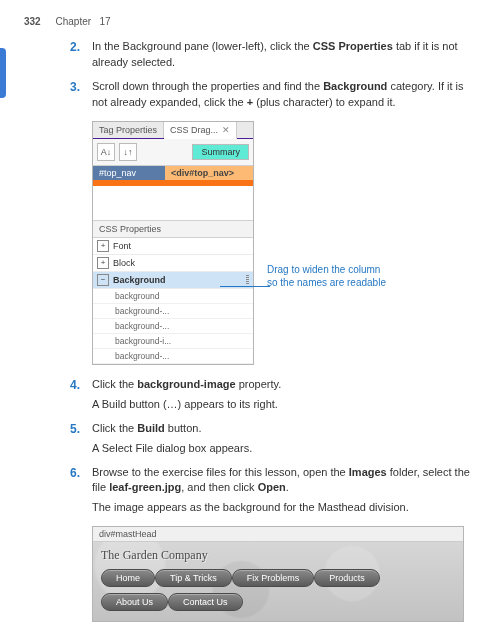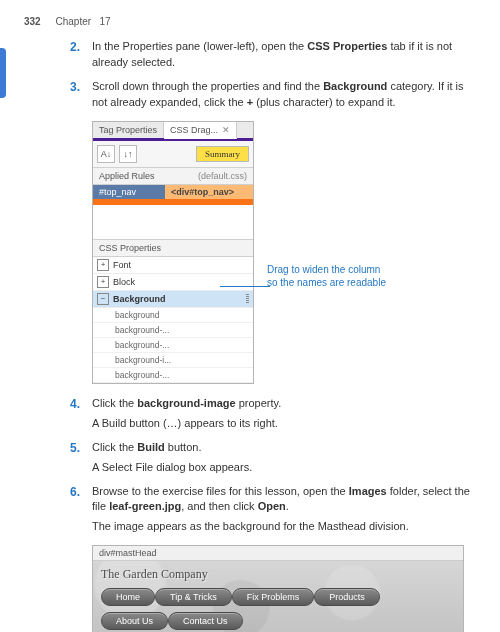--- a/index.html
+++ b/index.html
@@ -60,21 +60,21 @@
     position: relative;
   }
   .panel {
     width: 160px;
     border: 1px solid #b5b5b5;
     background: #f3f3f3;
     font-size: 9px;
   }
   .tabs {
     display: flex;
-    border-bottom: 3px solid #4c1d95;
+    border-bottom: 1px solid #4c1d95;
     background: #eaeaea;
     align-items: center;
   }
   .tab {
     padding: 3px 6px;
     border-right: 1px solid #ccc;
     color: #555;
   }
   .tab.active { background: #fff; border-bottom: 1px solid #fff; margin-bottom:-1px; }
   .tab .x { margin-left: 4px; color:#888; }
@@ -90,23 +90,22 @@
     width: 16px; height: 16px;
     border: 1px solid #bbb;
     background: #fff;
     display:flex; align-items:center; justify-content:center;
     font-size: 9px; color:#555;
   }
   .summary-btn {
     margin-left: auto;
     border: 1px solid #bbb;
     padding: 2px 8px;
-    background: #fde047;
+    background: #5eead4;
     font-size: 9px;
-    font-family: Liberation Serif, serif;
   }
   .section-label {
     padding: 3px 6px;
     color: #555;
     border-bottom: 1px solid #d0d0d0;
     display:flex;
     justify-content:space-between;
   }
   .rule-row {
     display:flex;
@@ -227,21 +226,21 @@
   <div class="running-head">
     <span class="pnum">332</span>
     <span>Chapter</span>
     &nbsp;&nbsp;<span>17</span>
   </div>
 
   <ol class="steps">
     <li>
       <span class="num">2.</span>
       <span class="body">
-        <span>In the Properties pane (lower-left), open the </span><span class="bold">CSS Properties</span><span> tab if it is not already selected.</span>
+        <span>In the Background pane (lower-left), click the </span><span class="bold">CSS Properties</span><span> tab if it is not already selected.</span>
       </span>
     </li>
     <li>
       <span class="num">3.</span>
       <span class="body">
         <span>Scroll down through the properties and find the </span><span class="bold">Background</span><span> category. If it is not already expanded, click the </span><span class="bold">+</span><span> (plus character) to expand it.</span>
       </span>
     </li>
   </ol>
 
@@ -252,24 +251,20 @@
         <div class="tab active"><span>CSS Drag...</span><span class="x">✕</span></div>
       </div>
       <div class="toolbar">
         <div class="tbtn">
             <span>A↓</span>
           </div>
         <div class="tbtn">
             <span>↓↑</span>
           </div>
         <div class="summary-btn"><span>Summary</span></div>
-      </div>
-      <div class="section-label">
-        <span>Applied Rules</span>
-        <span style="color:#888">(default.css)</span>
       </div>
       <div class="rule-row">
         <div class="c1">#top_nav</div>
         <div class="c2">&lt;div#top_nav&gt;</div>
       </div>
       <div class="empty-block"></div>
       <div class="prop-head">CSS Properties</div>
       <div class="cat">
         <div class="exp">+</div>
         <span class="title">Font</span>

